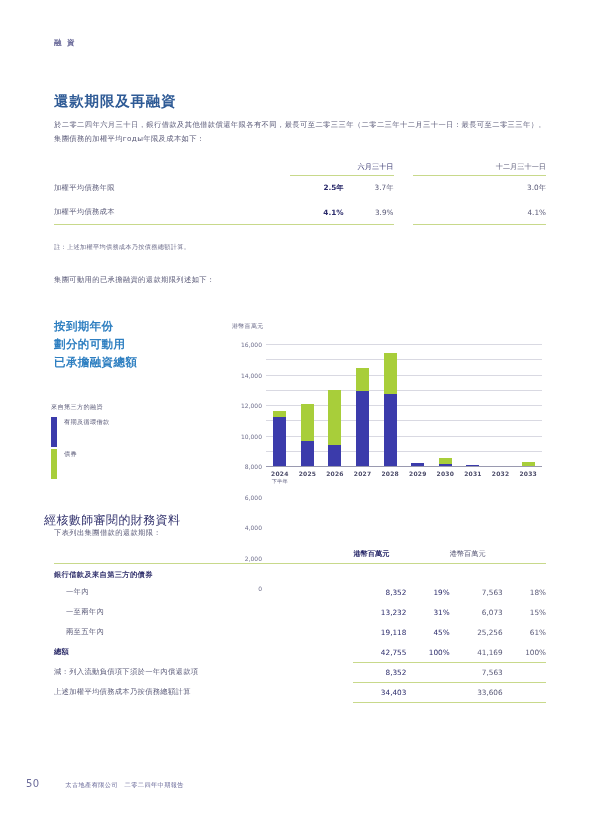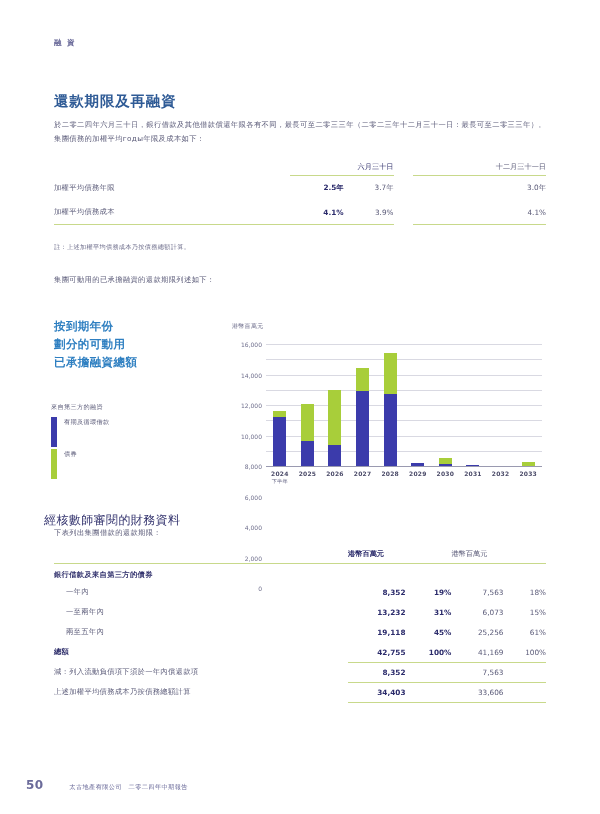--- a/index.html
+++ b/index.html
@@ -115,27 +115,27 @@
   }
   .t2-head.cur { color: #2b2b6b; font-weight: bold; }
   .t2-unit { text-align: left; font-size: 7.2px; padding: 4px 0 4px 0 !important; color: #5a5a78; }
   .t2-unit.cur { color: #2b2b6b; font-weight: bold; }
   .t2-unitrow td { border-bottom: 0.8px solid #c8d98b; }
   .t2-cat { text-align: left; font-size: 7.3px; font-weight: bold; color: #33336e; padding: 6px 0 2px 0 !important; letter-spacing: 0.3px; }
   .t2-lbl { text-align: left; font-size: 7.3px; color: #5a5a78; padding: 5px 0 5px 12px !important; letter-spacing: 0.3px; }
   .t2-lbl.nopad { padding-left: 0 !important; }
   .t2-lbl.bold { font-weight: bold; color: #33336e; }
   .t2-num { text-align: right; font-size: 7.3px; color: #5a5a78; padding: 5px 0 !important; }
-  .t2-num.cur { color: #2b2b6b; font-weight: bold; }
+  .t2-num.cur { color: #2b2b6b; font-weight: normal; }
   .rule td { border-bottom: 0.8px solid #c8d98b; }
   .rule-thick td { border-bottom: 1.6px solid #c8d98b; }
 
   
   .footer { position: absolute; left: 26px; top: 778px; display: flex; align-items: baseline; }
-  .folio { font-size: 12px; font-weight: bold; color: #6b6b9a; letter-spacing: 0.3px; }
+  .folio { font-size: 10px; font-weight: normal; color: #6b6b9a; letter-spacing: 0.3px; }
   .footer-text { font-size: 6.2px; color: #6b6b9a; margin-left: 26px; letter-spacing: 0.4px; }
 </style>
 </head>
 <body>
 
 <div class="page">
 
   <div class="running-head">融 資</div>
 
   <h1 class="section-title">還款期限及再融資</h1>

